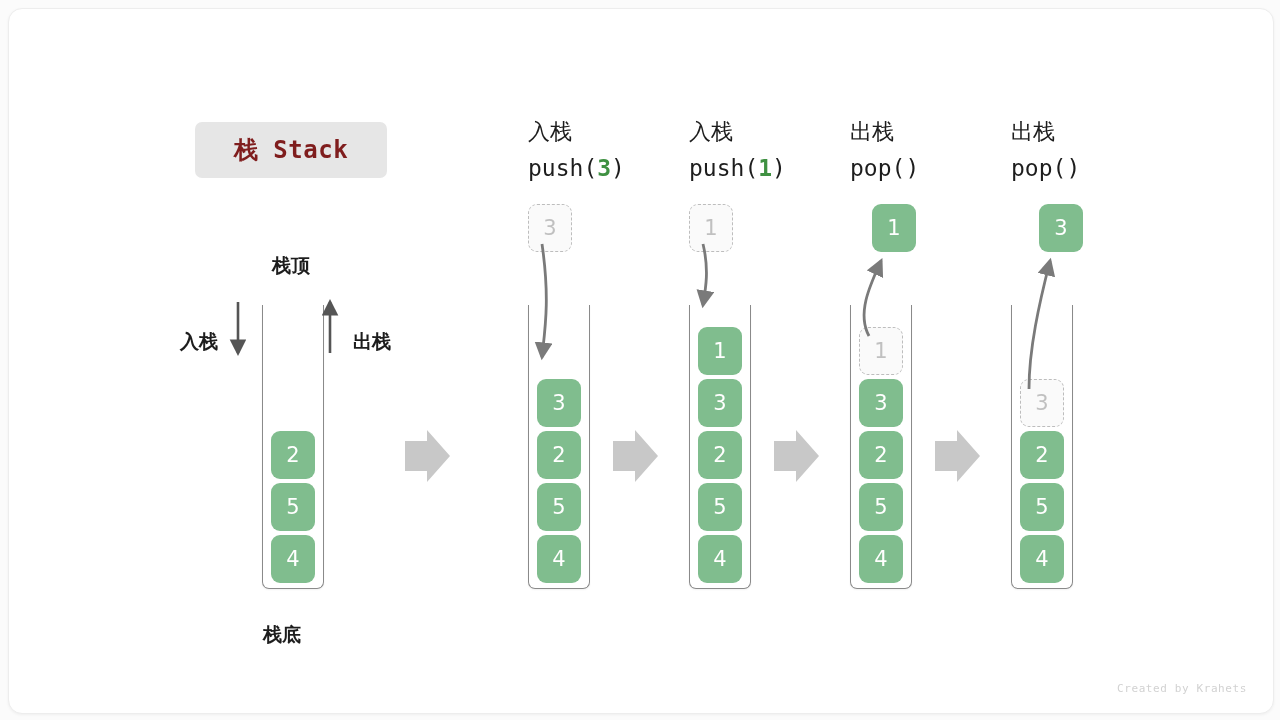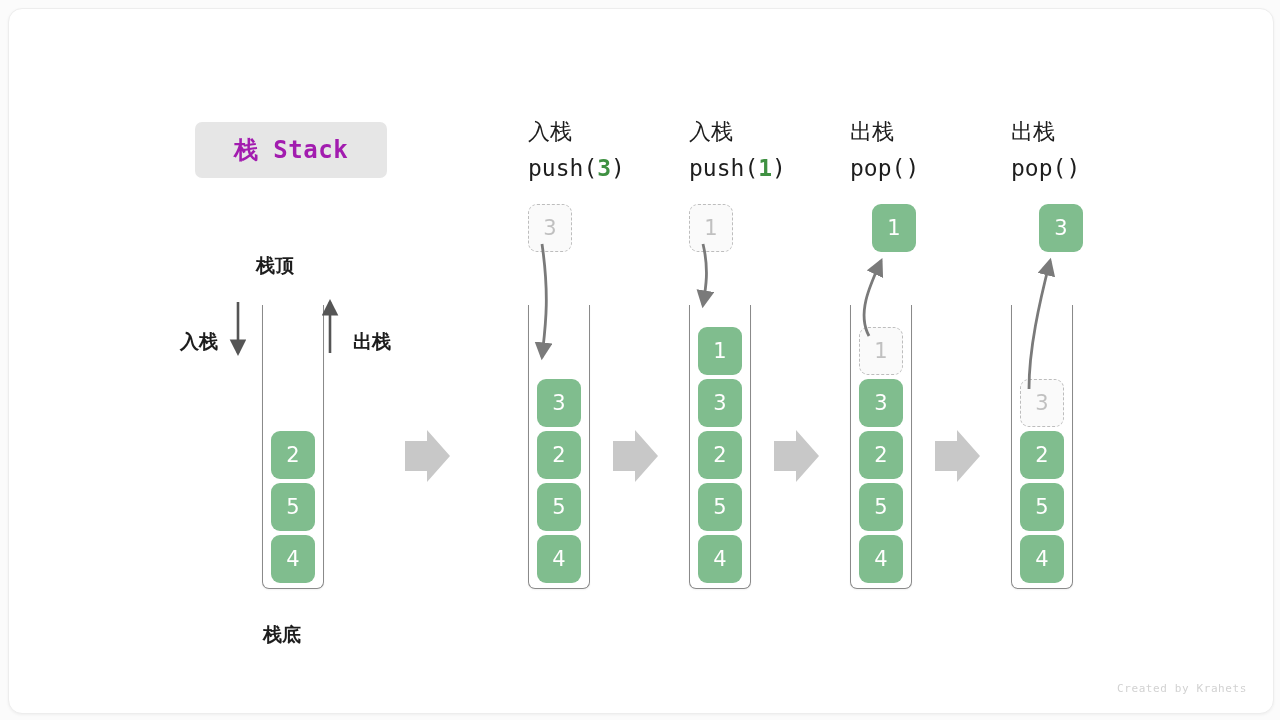--- a/index.html
+++ b/index.html
@@ -40,21 +40,21 @@
     width: 192px;
     height: 56px;
     background: #e6e6e6;
     border-radius: 7px;
     display: flex;
     align-items: center;
     justify-content: center;
     font-family: "DejaVu Sans Mono", monospace;
     font-size: 24px;
     font-weight: bold;
-    color: #a21caf;
+    color: #7f1d1d;
     letter-spacing: 0.5px;
   }
 
   
   .col-head {
     position: absolute;
     width: 180px;
     text-align: left;
     font-family: "DejaVu Sans", sans-serif;
     font-size: 22px;
@@ -172,21 +172,21 @@
   }
 </style>
 </head>
 <body>
 
 <div class="page">
   <div class="card">
 
     <div class="title-badge">栈 Stack</div>
 
-    <div class="anno" style="left:247px; top:244px;text-align:right;">栈顶</div>
+    <div class="anno" style="left:263px; top:244px;text-align:right;">栈顶</div>
     <div class="anno" style="left:254px; top:613px;">栈底</div>
     <div class="anno" style="left:171px; top:320px;">入栈</div>
     <div class="anno" style="left:344px; top:320px;">出栈</div>
 
     <div class="stack" style="left:253px; top:296px;">
       <div class="stack-inner">
         <div class="cell">4</div>
         <div class="cell">5</div>
         <div class="cell">2</div>
       </div>

